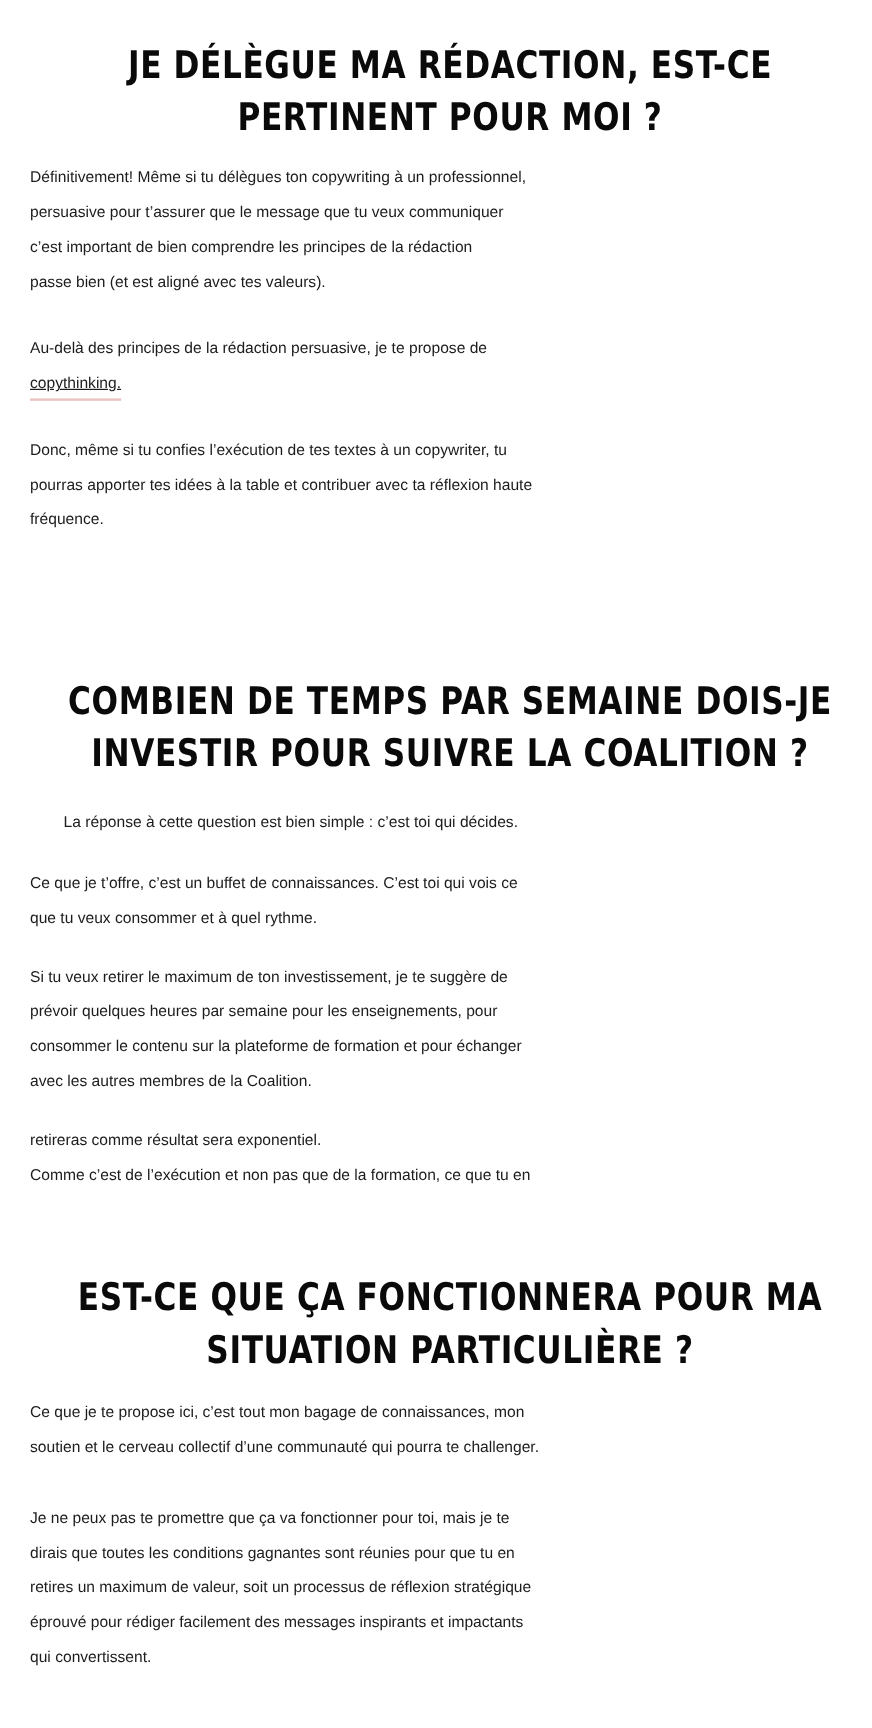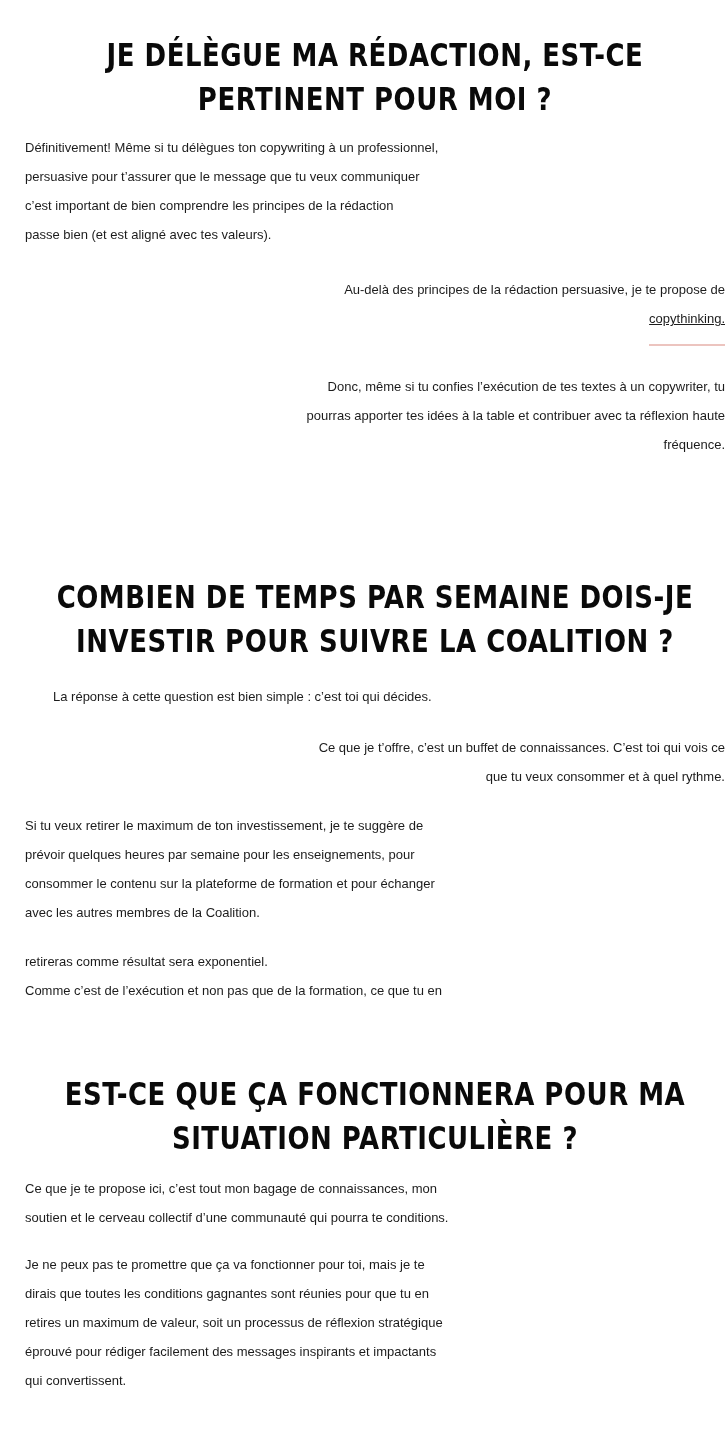--- a/index.html
+++ b/index.html
@@ -44,33 +44,33 @@
     font-size: 13px;
     line-height: 29px;
     margin: 0;
     color: #1c1c1c;
   }
   .tl {
     display: block;
     white-space: nowrap;
   }
   .lines-wrap { display: block; }
-  .m26 { margin-top: 26px; text-align: right; }
+  .m26 { margin-top: 26px; }
   .m35 { margin-top: 0; margin-left: 28px; }   
-  .m22 { margin-top: 22px; text-align: right; }
+  .m22 { margin-top: 22px; }
   .m20 { margin-top: 20px; }
   .m30a { margin-top: 0; }  
-  .m30 { margin-top: 18px; }
+  .m30 { margin-top: 30px; }
   .mfirst { margin-top: 0; } 
 
   .copy-link {
     color: #1c1c1c;
     text-decoration: underline;
     border-bottom: 2px solid #ecc4bf;
-    padding-bottom: 12px;
+    padding-bottom: 0px;
     cursor: pointer;
     display: inline-block;
     line-height: 26px;
   }
 </style>
 </head>
 <body>
 
 <main class="content">
 
@@ -121,21 +121,21 @@
       </p>
   </section>
 
   <section>
     <h2 class="faq-heading h3-m">
       <span class="hl">EST-CE QUE ÇA FONCTIONNERA POUR MA</span>
       <span class="hl">SITUATION PARTICULIÈRE ?</span>
     </h2>
     <p class="para m30a">
         <span class="tl">Ce que je te propose ici, c’est tout mon bagage de connaissances, mon</span>
-        <span class="tl">soutien et le cerveau collectif d’une communauté qui pourra te conditions.</span>
+        <span class="tl">soutien et le cerveau collectif d’une communauté qui pourra te challenger.</span>
       </p>
     <p class="para m30">
         <span class="tl">Je ne peux pas te promettre que ça va fonctionner pour toi, mais je te</span>
         <span class="tl">dirais que toutes les conditions gagnantes sont réunies pour que tu en</span>
         <span class="tl">retires un maximum de valeur, soit un processus de réflexion stratégique</span>
         <span class="tl">éprouvé pour rédiger facilement des messages inspirants et impactants</span>
         <span class="tl">qui convertissent.</span>
       </p>
   </section>
 

